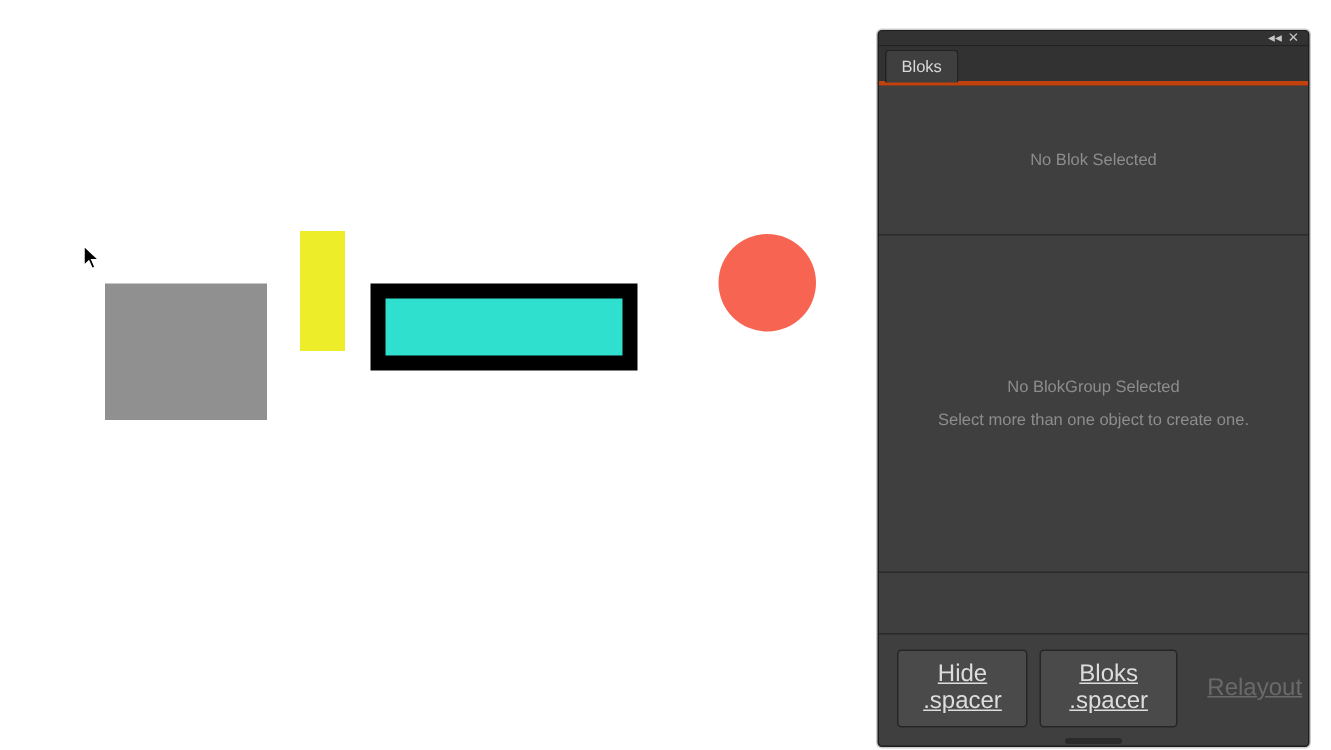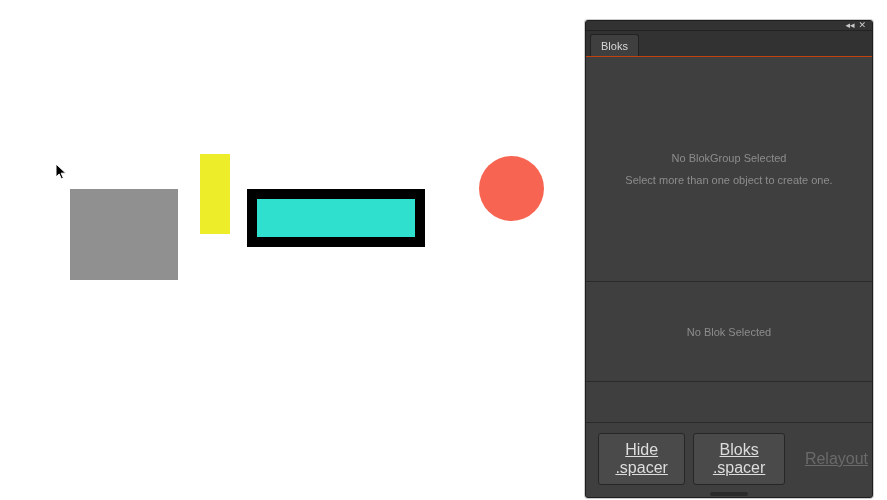--- a/index.html
+++ b/index.html
@@ -34,21 +34,21 @@
     display: flex; flex-direction: column;
     box-shadow: 0 0 0 1px rgba(0,0,0,0.2);
   }
   .panel-header {
     background: #323232; height: 10px; display: flex; justify-content: flex-end; align-items: center;
     padding: 0 6px; border-bottom: 1px solid #222;
   }
   .hdr-btn { color: #c8c8c8; font-size: 9px; line-height: 1; margin-left: 4px; cursor: pointer; }
   .tabbar {
     display: flex; align-items: center; height: 26px; background: #323232; padding-left: 4px;
-    border-bottom: 1px solid #c2410c;
+    border-bottom: 3px solid #c2410c;
   }
   .tab {
     background: #3f3f3f; color: #d8d8d8; font-size: 11px; padding: 5px 10px 4px;
     border-top-left-radius: 3px; border-top-right-radius: 3px;
     border: 1px solid #222; border-bottom: none;
     margin-top: 2px;
   }
   .section {
     display: flex; flex-direction: column; justify-content: center; align-items: center;
     color: #8d8d8d; font-size: 11px; text-align: center; gap: 10px;
@@ -93,27 +93,27 @@
 
 <div class="panel">
   <div class="panel-header">
     <span class="hdr-btn">◂◂</span>
     <span class="hdr-btn">✕</span>
   </div>
   <div class="tabbar">
     <div class="tab">Bloks</div>
   </div>
 
+  <div class="section sec-mid">
+    <div>No Blok Selected</div>
+  </div>
+
   <div class="section sec-top">
     <div>No BlokGroup Selected</div>
     <div>Select more than one object to create one.</div>
-  </div>
-
-  <div class="section sec-mid">
-    <div>No Blok Selected</div>
   </div>
 
   <div class="section sec-fill"></div>
 
   <div class="btn-row">
     <div class="btn">Hide .spacer</div>
     <div class="btn">Bloks .spacer</div>
     <div class="btn btn-disabled">Relayout</div>
   </div>
 

